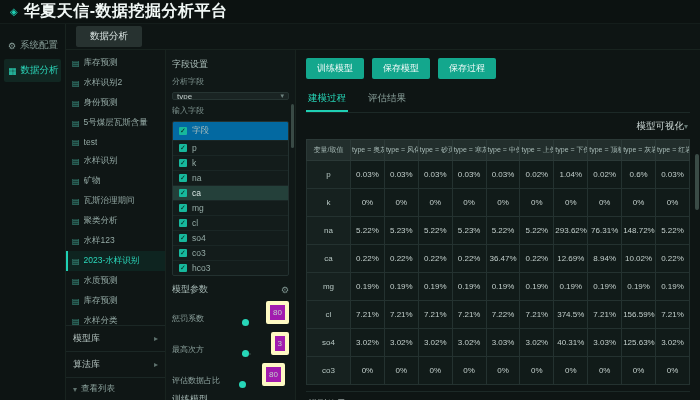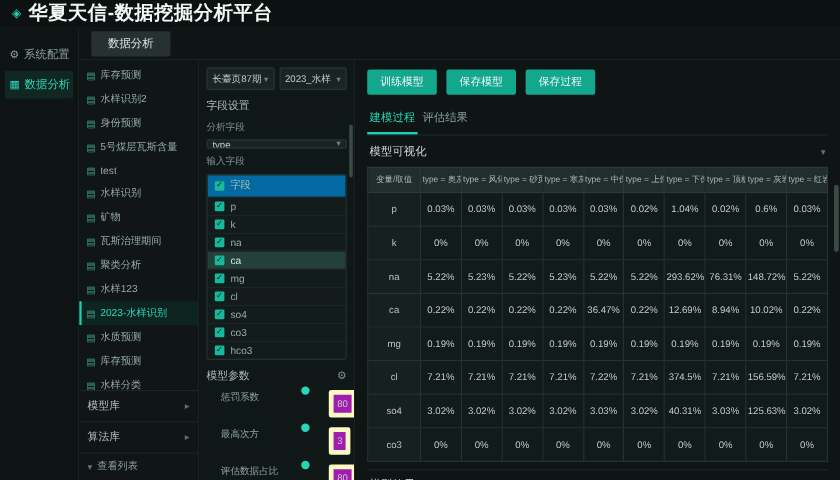--- a/index.html
+++ b/index.html
@@ -32,35 +32,35 @@
 .select{flex:1;min-width:0;background:#1a2423;border:1px solid #263432;border-radius:2px;color:#c2cecb;font-size:8px;padding:3px 4px;display:flex;justify-content:space-between;align-items:center;gap:2px;cursor:pointer;white-space:nowrap;overflow:hidden;}
 .caret{color:#6f8380;font-size:7px;flex:none;}
 .section-label{color:#a9bcb8;font-size:9px;display:flex;justify-content:space-between;align-items:center;margin-top:2px;}
 .mini-label{color:#7d928e;font-size:8px;}
 .field-box{border:1px solid #233130;background:#131c1b;border-radius:2px;overflow:hidden;flex:none;}
 .field-head{background:#0369a1;padding:3px 6px;display:flex;gap:5px;align-items:center;color:#aebfbc;font-size:8.5px;}
 .field-row{display:flex;gap:5px;align-items:center;padding:2px 6px;border-top:1px solid #1a2625;color:#94aaa5;font-size:8.5px;cursor:pointer;}
 .field-row.hl{background:#24403a;color:#d6e4e1;}
 .checkbox{width:8px;height:8px;flex:none;background:#17b89c;border-radius:1px;color:#07231d;font-size:7px;line-height:8px;text-align:center;cursor:pointer;}
 .gear{color:#7d928e;font-size:9px;cursor:pointer;}
-.param-row{display:flex;align-items:flex-start;gap:20px;font-size:8px;color:#8ea39f;margin-left:12px;}
+.param-row{display:flex;align-items:flex-end;gap:20px;font-size:8px;color:#8ea39f;}
 .param-label{width:50px;flex:none;white-space:nowrap;overflow:hidden;}
 .slider{flex:1;height:2px;background:#2b3b38;border-radius:1px;position:relative;cursor:pointer;}
 .slider-fill{position:absolute;left:0;top:0;height:2px;background:#1fb9a0;border-radius:1px;}
 .slider-thumb{position:absolute;top:-3px;width:7px;height:7px;border-radius:50%;background:#27d6b8;margin-left:-3px;}
 .param-value{flex:none;background:#a21caf;border:4px solid #fef9c3;border-radius:2px;padding:3px 3px;min-width:16px;text-align:center;color:#c2cecb;font-size:8px;}
 .param-suffix{flex:none;}
 .pb-scroll{position:absolute;right:1px;top:54px;width:3px;height:44px;background:#394a45;border-radius:2px;}
 .panelC{flex:1;min-width:0;background:#0e1514;padding:8px 10px 0 10px;display:flex;flex-direction:column;position:relative;overflow:hidden;}
 .btn-row{display:flex;gap:8px;flex:none;}
 .btn{background:#13a78d;color:#f2fbf9;border:none;font-size:9px;padding:4px 11px;border-radius:2px;cursor:pointer;font-family:inherit;}
-.main-tabs{display:flex;gap:2px;border-bottom:1px solid #1c2927;margin-top:8px;flex:none;}
+.main-tabs{display:flex;gap:18px;border-bottom:1px solid #1c2927;margin-top:8px;flex:none;}
 .main-tab{font-size:9.5px;color:#8aa09b;padding:5px 2px;cursor:pointer;}
 .main-tab.active{color:#27d6b8;border-bottom:2px solid #1fd0b4;}
-.viz-header{display:flex;justify-content:space-between;align-items:center;padding:7px 2px 6px 2px;font-size:9.5px;color:#cdd9d6;flex:none;}
+.viz-header{display:flex;justify-content:flex-end;align-items:center;padding:7px 2px 6px 2px;font-size:9.5px;color:#cdd9d6;flex:none;}
 table{width:100%;border-collapse:collapse;table-layout:fixed;}
 th{background:#222e2c;font-size:7px;color:#a7bab6;padding:5px 1px;border:1px solid #2b3937;font-weight:normal;white-space:nowrap;overflow:hidden;text-align:center;}
 th:first-child,td:first-child{width:44px;}
 td{background:#111b19;font-size:8px;color:#c2cecb;padding:9px 1px;border:1px solid #243230;text-align:center;white-space:nowrap;overflow:hidden;}
 td.rowlabel{background:#16211f;color:#b5c5c1;}
 .bottom-header{display:flex;justify-content:space-between;align-items:center;border-top:1px solid #1c2927;margin-top:6px;padding:6px 2px;font-size:9.5px;color:#cdd9d6;flex:none;}
 .vscroll{position:absolute;right:1px;top:104px;width:4px;height:56px;background:#3a4b46;border-radius:2px;}
 </style>
 </head>
 <body>
@@ -159,30 +159,20 @@
             <span class="chev">▸</span>
           </div>
           <div class="footer-sub">
             <span class="chev">▾</span>
             <span>查看列表</span>
           </div>
         </div>
       </div>
 
       <div class="panelB">
-        <div class="row2">
-          <div class="select">
-            <span>长臺页87期</span>
-            <span class="caret">▾</span>
-          </div>
-          <div class="select">
-            <span>2023_水样</span>
-            <span class="caret">▾</span>
-          </div>
-        </div>
 
         <div class="section-label">
           <span>字段设置</span>
         </div>
         <div class="mini-label">分析字段</div>
         <div class="select">
           <span>type</span>
           <span class="caret">▾</span>
         </div>
         <div class="mini-label">输入字段</div>

